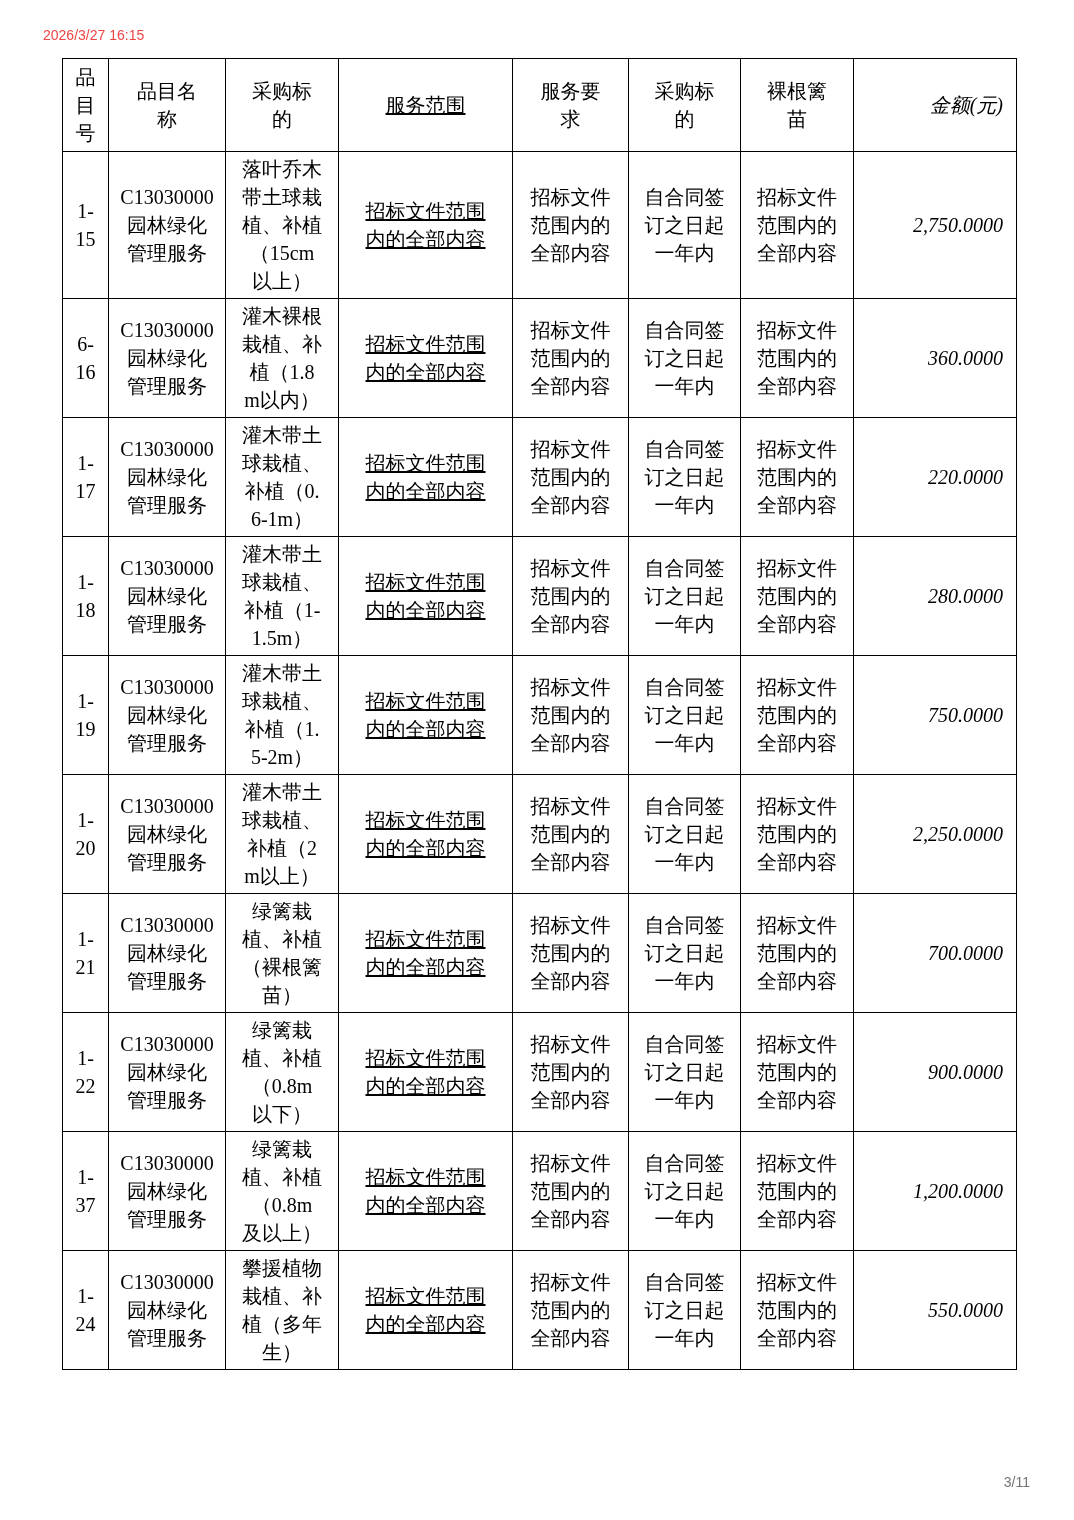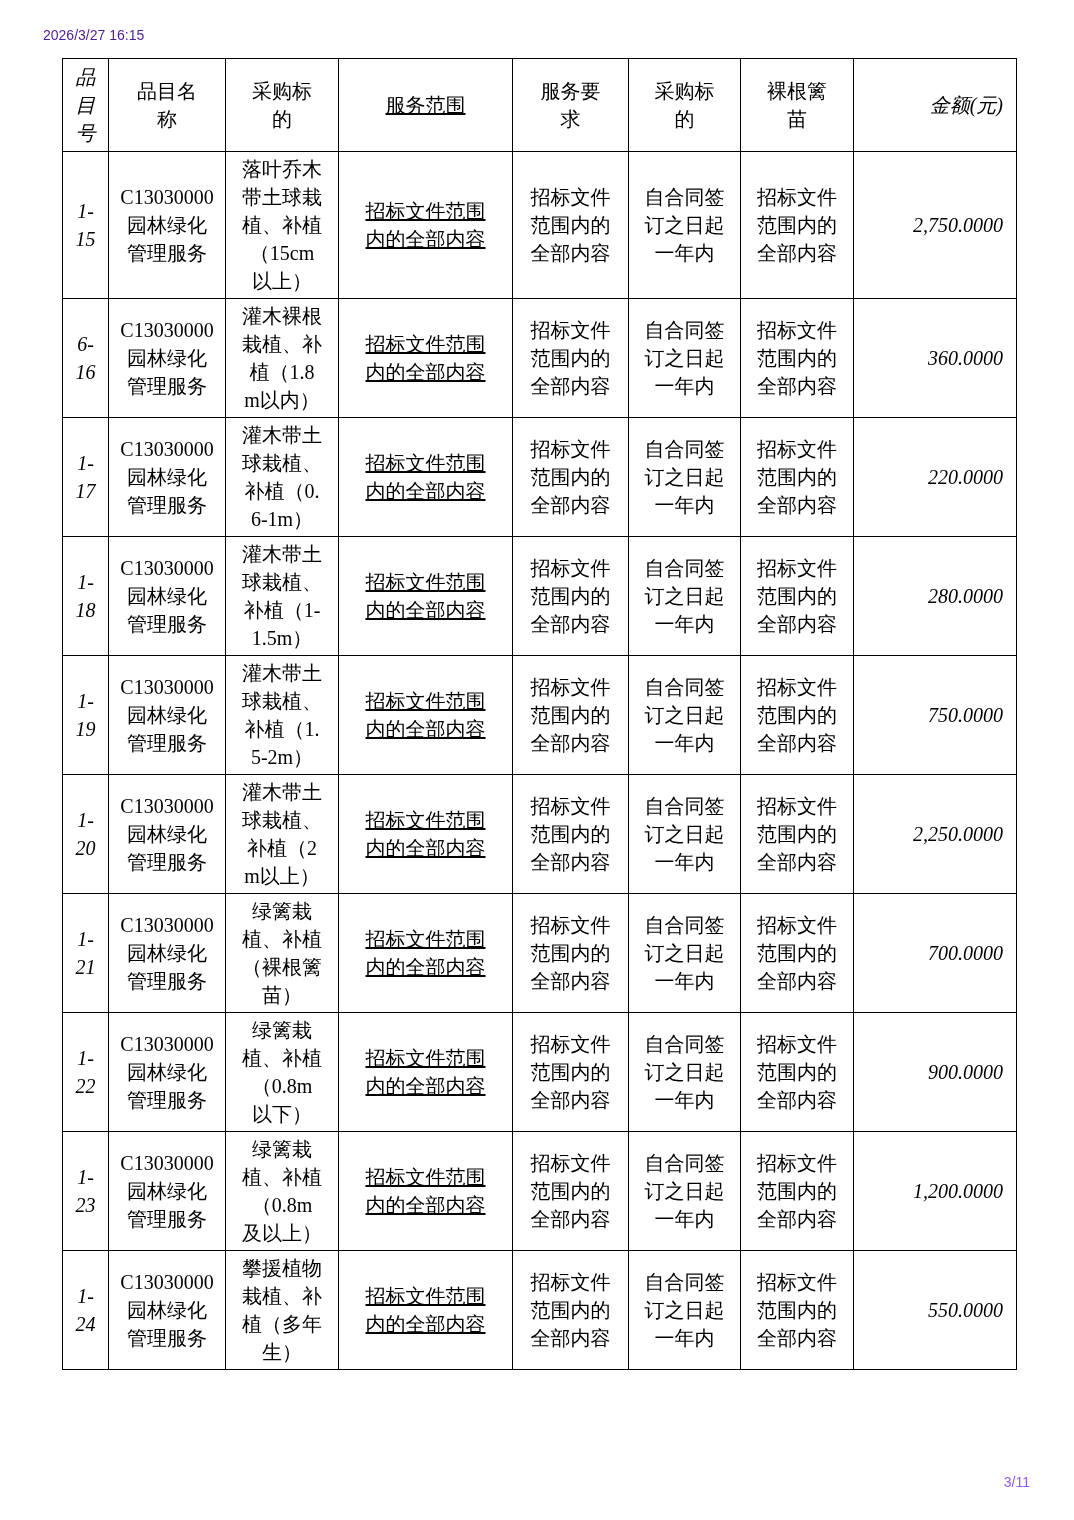--- a/index.html
+++ b/index.html
@@ -12,21 +12,21 @@
     font-family: "Liberation Serif", "DejaVu Serif", serif;
     color: #000;
   }
   
   .page-header {
     display: flex;
     align-items: baseline;
     padding: 27px 43px 0 43px;
     font-family: "Liberation Sans", "DejaVu Sans", sans-serif;
     font-size: 14px;
-    color: #4c1d95;
+    color: #ef4444;
   }
   .page-header .datetime {
     white-space: nowrap;
     flex: 0 0 auto;
   }
   .page-header .doc-title {
     flex: 1 1 auto;
     text-align: center;
     font-size: 15px;
     letter-spacing: 0.5px;
@@ -45,21 +45,21 @@
     font-size: 20px;
     line-height: 28px;
     font-weight: normal;
     text-align: center;
     vertical-align: middle;
     padding: 3px 4px;
     word-break: break-all;
     overflow: hidden;
   }
   
-  .c-item_no      { padding-left: 10px !important; padding-right: 10px !important; word-break: normal !important; font-style: italic; }
+  .c-item_no      { padding-left: 10px !important; padding-right: 10px !important; word-break: normal !important; }
   .c-item_name    { padding-left: 9px  !important; padding-right: 9px  !important; }
   .c-target       { padding-left: 16px !important; padding-right: 16px !important; }
   .c-scope        { padding-left: 18px !important; padding-right: 18px !important; text-decoration: underline; }
   .c-requirement  { padding-left: 12px !important; padding-right: 12px !important; }
   .c-time         { padding-left: 12px !important; padding-right: 12px !important; }
   .c-standard     { padding-left: 12px !important; padding-right: 12px !important; }
   .c-amount       { text-align: right !important; padding-right: 13px !important; padding-left: 4px !important; word-break: normal !important; white-space: nowrap; font-style: italic; }
   th.c-item_no    { padding-top: 4px !important; padding-bottom: 4px !important; }
   
   .hdr-constrain {
@@ -68,21 +68,21 @@
     word-break: break-all;
     vertical-align: middle;
   }
   
   .page-footer {
     position: absolute;
     top: 1474px;
     right: 44px;
     font-family: "Liberation Sans", "DejaVu Sans", sans-serif;
     font-size: 14px;
-    color: #8b5cf6;
+    color: #737373;
   }
 </style>
 </head>
 <body>
 
 <div class="page-header">
   <span class="datetime">2026/3/27 16:15</span>
 </div>
 
 <table class="result-table">
@@ -183,21 +183,21 @@
         <td class="c-item_no">1-22</td>
         <td class="c-item_name">C13030000 园林绿化管理服务</td>
         <td class="c-target">绿篱栽植、补植（0.8m以下）</td>
         <td class="c-scope">招标文件范围内的全部内容</td>
         <td class="c-requirement">招标文件范围内的全部内容</td>
         <td class="c-time">自合同签订之日起一年内</td>
         <td class="c-standard">招标文件范围内的全部内容</td>
         <td class="c-amount">900.0000</td>
       </tr>
       <tr>
-        <td class="c-item_no">1-23</td>
+        <td class="c-item_no">1-37</td>
         <td class="c-item_name">C13030000 园林绿化管理服务</td>
         <td class="c-target">绿篱栽植、补植（0.8m及以上）</td>
         <td class="c-scope">招标文件范围内的全部内容</td>
         <td class="c-requirement">招标文件范围内的全部内容</td>
         <td class="c-time">自合同签订之日起一年内</td>
         <td class="c-standard">招标文件范围内的全部内容</td>
         <td class="c-amount">1,200.0000</td>
       </tr>
       <tr>
         <td class="c-item_no">1-24</td>

